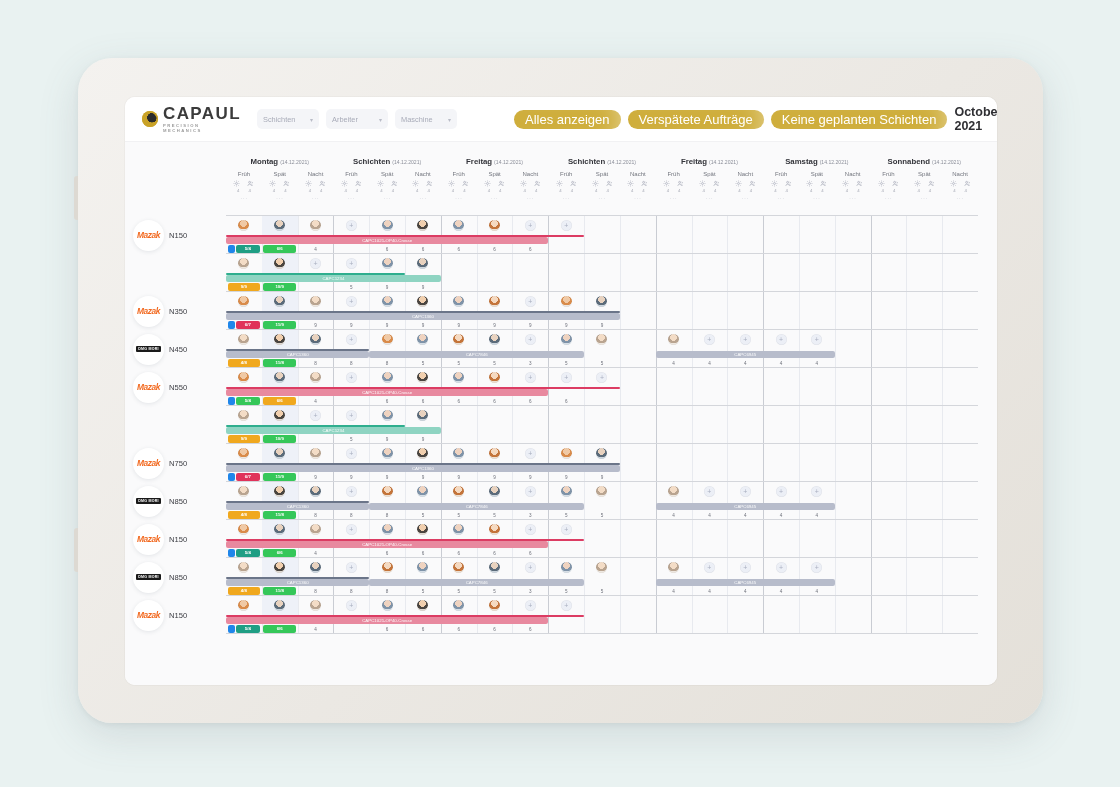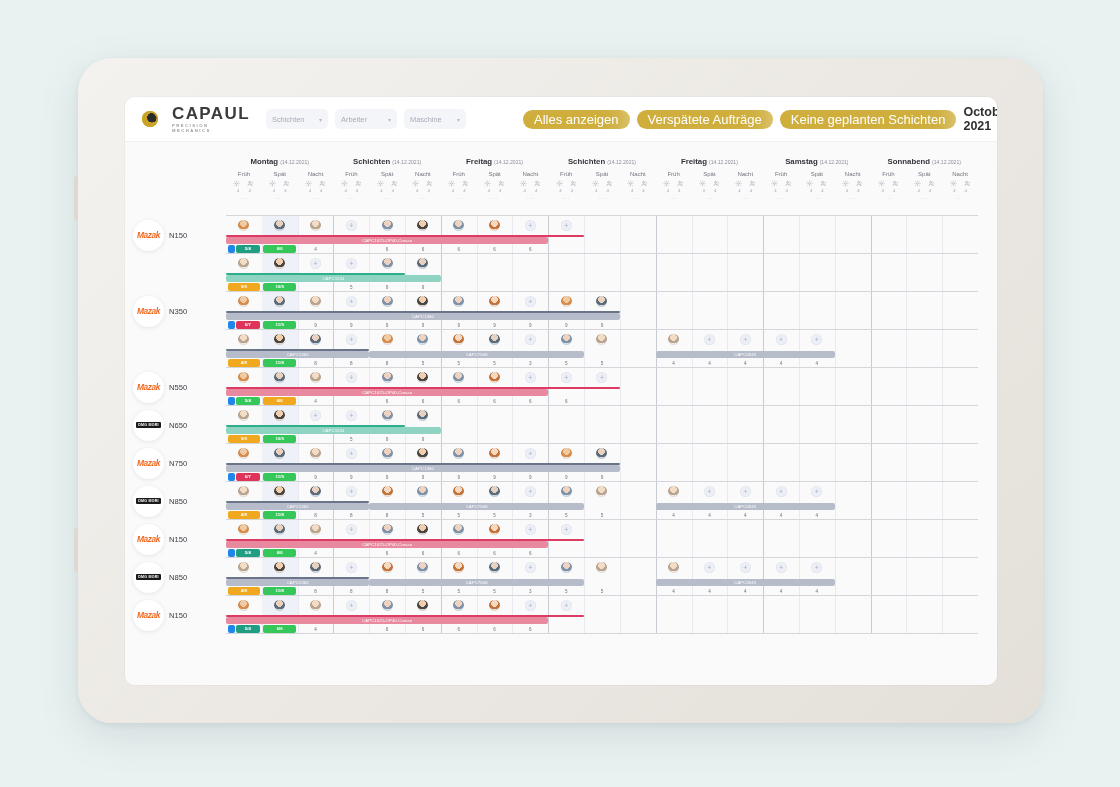--- a/index.html
+++ b/index.html
@@ -37,21 +37,21 @@
   }
 
   
   #appbar {
     position: relative; height: 45px;
     background: #fff;
     display: flex; align-items: center;
     padding: 0 17px;
     border-bottom: 1px solid #f1f1f3;
   }
-  .logo { display: flex; align-items: center; gap: 14px; margin-right: 16px; }
+  .logo { display: flex; align-items: center; gap: 5px; margin-right: 16px; }
   .logo-mark {
     width: 16px; height: 16px; border-radius: 50%;
     background: radial-gradient(circle at 62% 42%, #2b2b2b 0 34%, #c9a227 36% 100%);
     box-shadow: inset 0 0 0 1.5px #c9a227;
   }
   .logo-txt { line-height: 1; }
   .logo-name {
     font-size: 17px; font-weight: 700; letter-spacing: 1.4px;
     color: #3b3b3b; display: block;
   }
@@ -989,20 +989,26 @@
               <div class="num" style="left: 250.667px; width: 35.8095px;">9</div>
               <div class="num" style="left: 286.476px; width: 35.8095px;">9</div>
               <div class="num" style="left: 322.286px; width: 35.8095px;">9</div>
               <div class="num" style="left: 358.095px; width: 35.8095px;">9</div>
               <div class="chip sq" style="left: 1.5px; background: rgb(31, 134, 234);"></div>
               <div class="chip" style="left: 9.5px; width: 24.8095px; background: rgb(224, 51, 90);">6/7</div>
               <div class="chip" style="left: 37.3095px; width: 32.8095px; background: rgb(53, 199, 89);">11/9</div>
             </div>
           </div>
           <div class="mrow">
+            <div class="mlabel">
+              <div class="mlogo">
+                <span class="dmg">DMG MORI</span>
+              </div>
+              <span class="mname">N450</span>
+            </div>
             <div class="vline" style="left: 35.8095px;"></div>
             <div class="vline" style="left: 71.619px;"></div>
             <div class="vline day-sep" style="left: 107.429px;"></div>
             <div class="vline" style="left: 143.238px;"></div>
             <div class="vline" style="left: 179.048px;"></div>
             <div class="vline day-sep" style="left: 214.857px;"></div>
             <div class="vline" style="left: 250.667px;"></div>
             <div class="vline" style="left: 286.476px;"></div>
             <div class="vline day-sep" style="left: 322.286px;"></div>
             <div class="vline" style="left: 358.095px;"></div>
@@ -1172,26 +1178,20 @@
               <div class="num" style="left: 214.857px; width: 35.8095px;">6</div>
               <div class="num" style="left: 250.667px; width: 35.8095px;">6</div>
               <div class="num" style="left: 286.476px; width: 35.8095px;">6</div>
               <div class="num" style="left: 322.286px; width: 35.8095px;">6</div>
               <div class="chip sq" style="left: 1.5px; background: rgb(31, 134, 234);"></div>
               <div class="chip" style="left: 9.5px; width: 24.8095px; background: rgb(53, 199, 89);">5/4</div>
               <div class="chip" style="left: 37.3095px; width: 32.8095px; background: rgb(240, 168, 30);">6/6</div>
             </div>
           </div>
           <div class="mrow">
-            <div class="mlabel">
-              <div class="mlogo">
-                <span class="dmg">DMG MORI</span>
-              </div>
-              <span class="mname">N650</span>
-            </div>
             <div class="vline" style="left: 35.8095px;"></div>
             <div class="vline" style="left: 71.619px;"></div>
             <div class="vline day-sep" style="left: 107.429px;"></div>
             <div class="vline" style="left: 143.238px;"></div>
             <div class="vline" style="left: 179.048px;"></div>
             <div class="vline day-sep" style="left: 214.857px;"></div>
             <div class="vline" style="left: 250.667px;"></div>
             <div class="vline" style="left: 286.476px;"></div>
             <div class="vline day-sep" style="left: 322.286px;"></div>
             <div class="vline" style="left: 358.095px;"></div>

